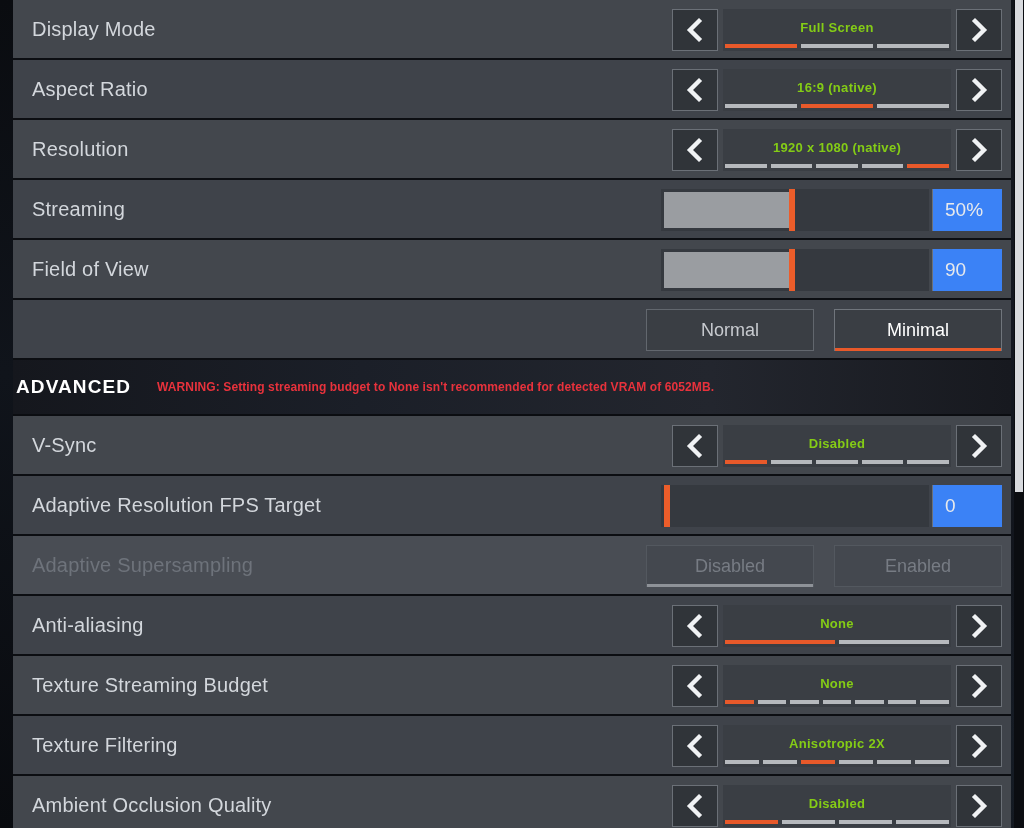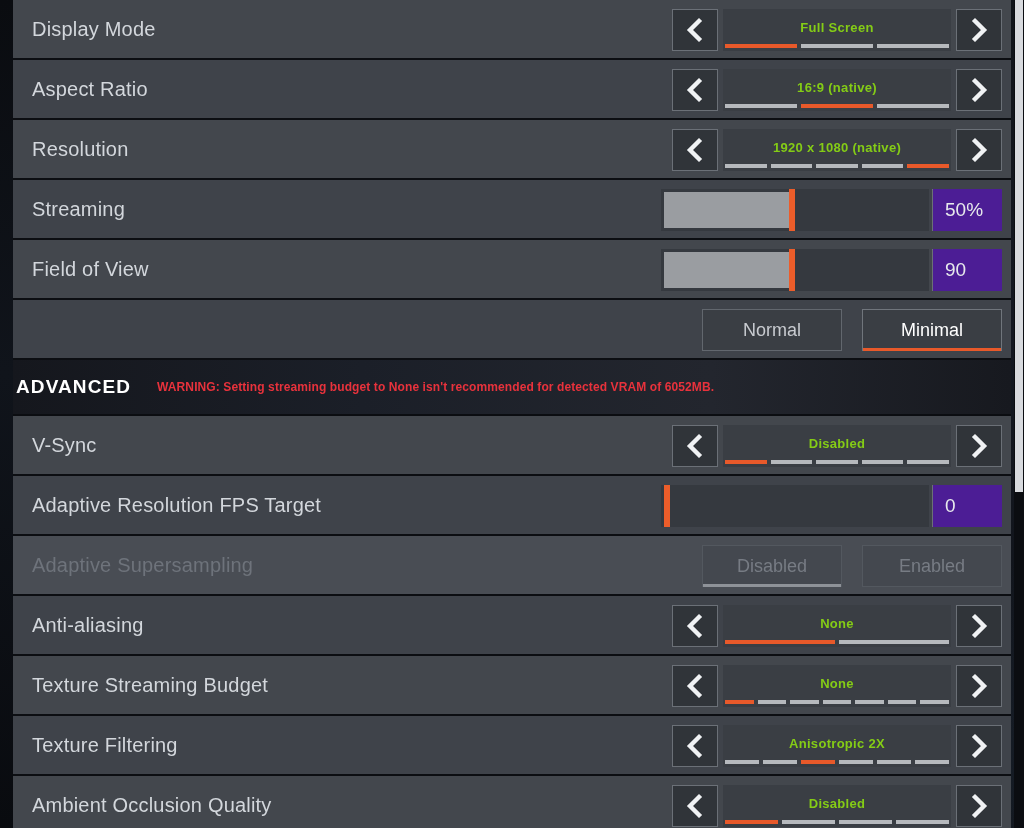--- a/index.html
+++ b/index.html
@@ -95,33 +95,33 @@
   .slider-fill {
     position:absolute; left:3px; top:3px; bottom:3px;
     background:#9a9da1;
   }
   .slider-handle {
     position:absolute; top:0; bottom:0; width:6px;
     background:#ec5d2a;
   }
   .slider-val {
     width:70px; height:42px;
-    background:#4c1d95;
+    background:#3b82f6;
     border-left:1px solid #6b7077;
     display:flex; align-items:center;
     padding-left:12px;
     color:#e7e9ec; font-size:19px;
     flex:0 0 auto; margin-left:3px;
   }
 
   
   .toggle-pair { display:flex; gap:20px; flex:0 0 auto; }
   .toggle-opt {
     position:relative;
-    width:140px; height:42px;
+    width:168px; height:42px;
     background:#3a3e44;
     border:1px solid #62676e;
     display:flex; align-items:center; justify-content:center;
     color:#c8cbd0; font-size:18px;
   }
   .toggle-opt.sel { color:#ffffff; border-color:#70757c; }
   .toggle-opt.sel:after {
     content:""; position:absolute; left:0; right:0; bottom:-1px;
     height:3px; background:#e8592a;
   }

